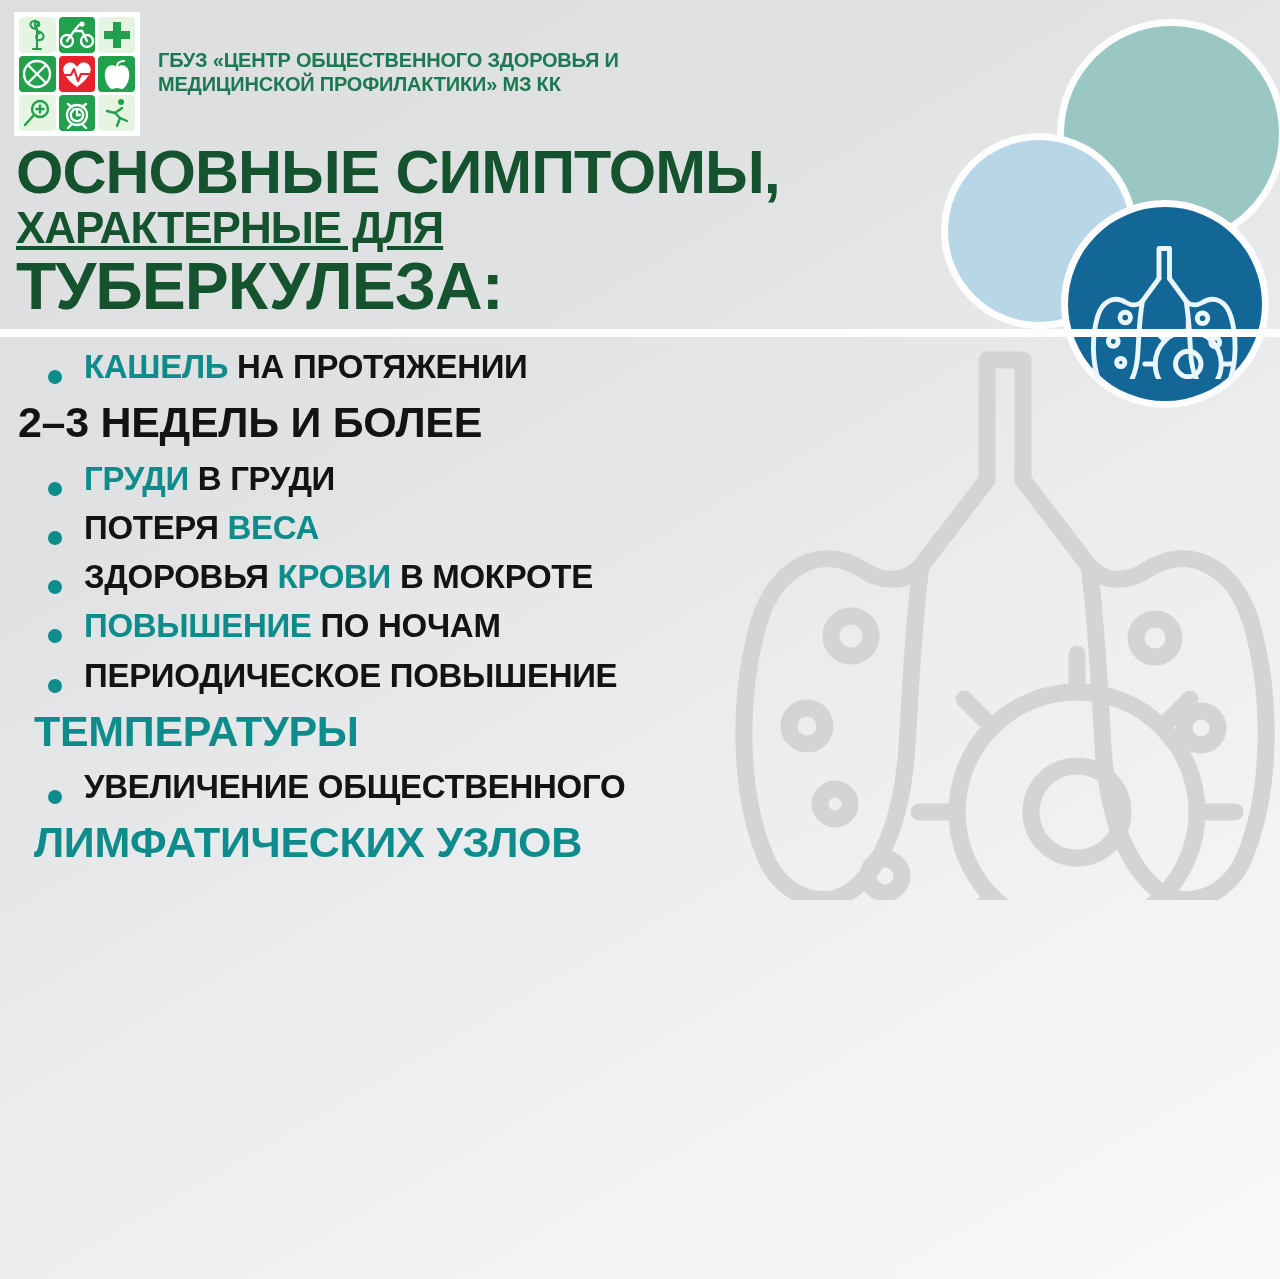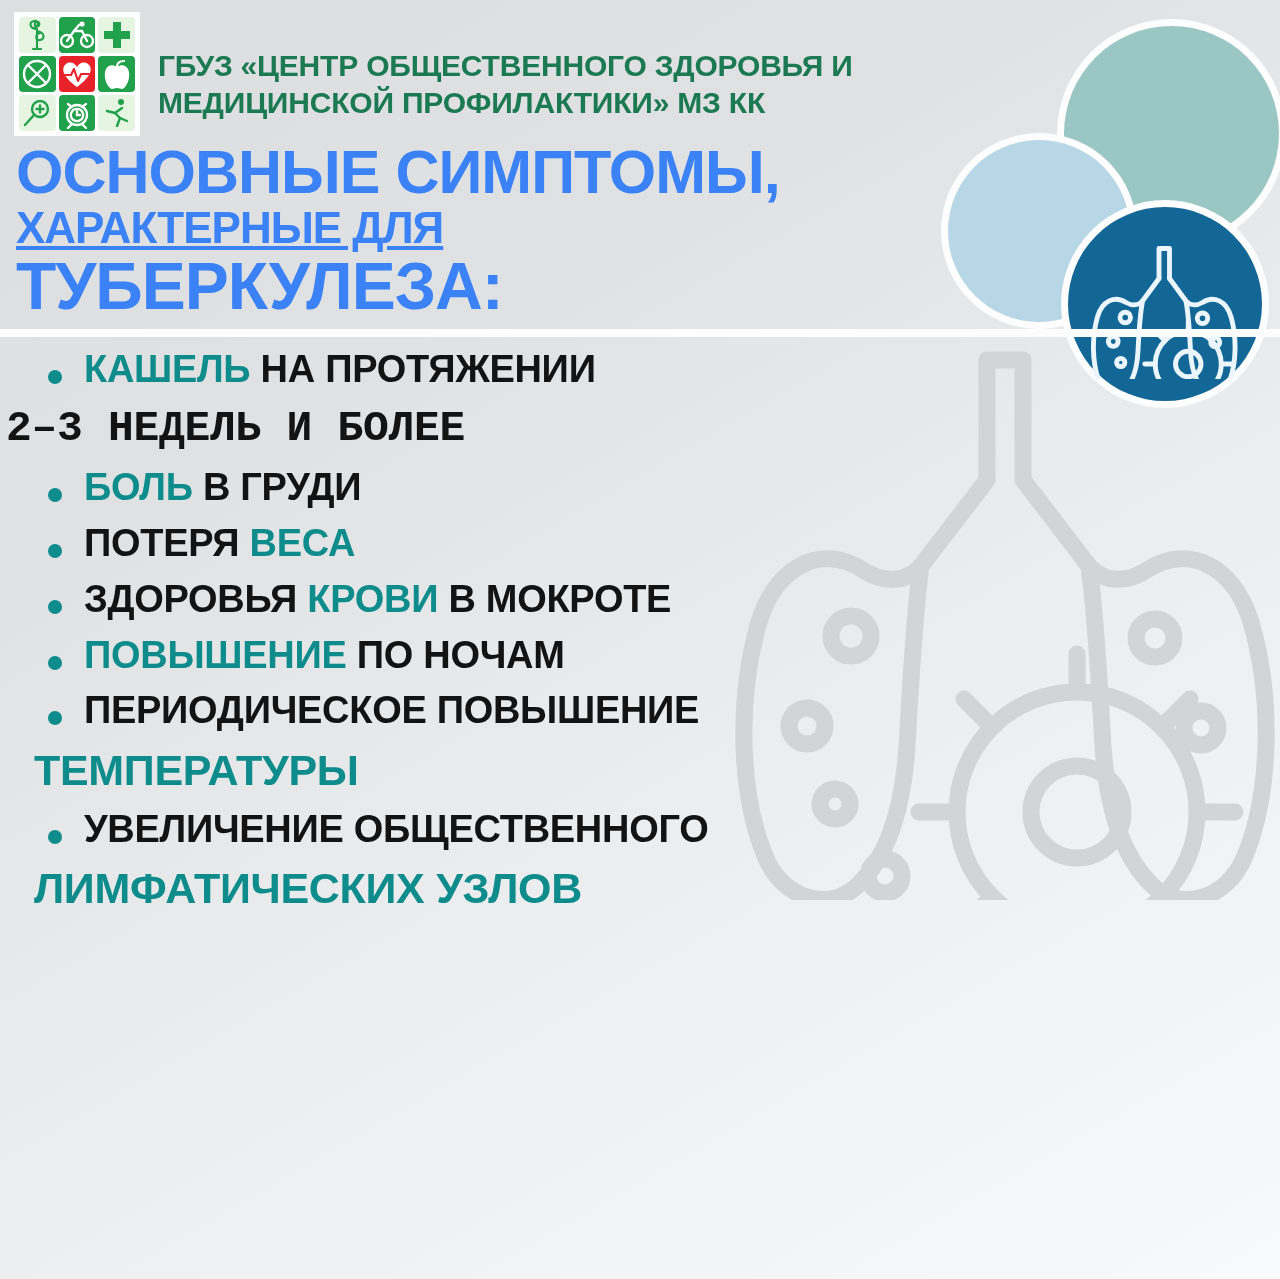--- a/index.html
+++ b/index.html
@@ -35,53 +35,53 @@
     display:grid;grid-template-columns:repeat(3,1fr);grid-template-rows:repeat(3,1fr);
     gap:3px;padding:3px;box-sizing:border-box;flex:0 0 auto;
   }
   .logo-cell{display:flex;align-items:center;justify-content:center;border-radius:4px;}
   .lc-pale{background:#e6f5e2;}
   .lc-green{background:#21a14b;}
   .lc-red{background:#e8222a;}
 
   .org{
     margin-left:18px;margin-top:36px;
-    color:#1c7a52;font-weight:bold;font-size:30px;line-height:1.22;
+    color:#1c7a52;font-weight:bold;font-size:20px;line-height:1.22;
     letter-spacing:-0.2px;white-space:pre-line;
   }
 
   
-  .title-wrap{position:relative;z-index:4;margin:6px 0 16px 16px;color:#3b82f6;}
+  .title-wrap{position:relative;z-index:4;margin:6px 0 16px 16px;color:#14532d;}
   .t-line{font-weight:bold;letter-spacing:-1px;line-height:0.99;}
   .t1{font-size:61px;}
   .t2{font-size:44px;margin-top:4px;text-decoration:underline;}
   .t3{font-size:66px;margin-top:4px;}
 
   .divider{
     position:absolute;left:0;top:329px;width:1280px;height:8px;
     background:#fdfdfd;z-index:4;
   }
 
   
   .list{position:relative;z-index:4;margin:26px 0 0 0;padding:0;list-style:none;}
   .item{display:flex;align-items:flex-start;margin-bottom:6px;}
   .dot{
     flex:0 0 auto;width:14px;height:14px;border-radius:50%;
     background:#0e8c8c;margin:25px 22px 0 48px;
   }
   .txt{
-    font-size:38px;font-weight:bold;line-height:1.31;
+    font-size:33px;font-weight:bold;line-height:1.31;
     color:#131313;letter-spacing:-0.3px;
   }
   .hl{color:#0e8c8c;}
   .cont{
     font-size:43px;font-weight:bold;line-height:1.31;
     color:#131313;letter-spacing:-0.3px;margin:0 0 6px 0;
   }
-  .cont-flush{padding-left:6px;font-family:Liberation Mono, monospace;}
+  .cont-flush{padding-left:18px;}
   .cont-indent{padding-left:34px;}
 </style>
 </head>
 <body>
 
 <svg class="watermark" viewBox="0 0 560 580" fill="none" stroke="#d2d4d6" stroke-width="17" stroke-linecap="round" stroke-linejoin="round">
   <path d="M262 40 v118 M262 40 h36 v118"></path>
   <path d="M262 160 L196 246 M298 160 L364 246"></path>
   <path d="M196 246 c-16 18 -40 16 -58 4 c-40 -26 -86 -6 -104 52 c-22 76 -20 170 6 234
            c18 44 64 56 92 30 c30 -28 46 -78 50 -140 c3 -48 6 -120 14 -180z"></path>
@@ -210,21 +210,21 @@
 <div class="divider"></div>
 
 <ul class="list" id="symptom-list">
     <li class="item">
       <span class="dot"></span>
       <span class="txt"><span class="hl">КАШЕЛЬ</span><span> НА ПРОТЯЖЕНИИ</span></span>
     </li>
     <li class="cont cont-flush"><span>2–3 НЕДЕЛЬ И БОЛЕЕ</span></li>
     <li class="item">
       <span class="dot"></span>
-      <span class="txt"><span class="hl">БОЛЬ</span><span> В ГРУДИ</span></span>
+      <span class="txt"><span class="hl">ГРУДИ</span><span> В ГРУДИ</span></span>
     </li>
     <li class="item">
       <span class="dot"></span>
       <span class="txt"><span>ПОТЕРЯ </span><span class="hl">ВЕСА</span></span>
     </li>
     <li class="item">
       <span class="dot"></span>
       <span class="txt"><span>ЗДОРОВЬЯ </span><span class="hl">КРОВИ</span><span> В МОКРОТЕ</span></span>
     </li>
     <li class="item">

